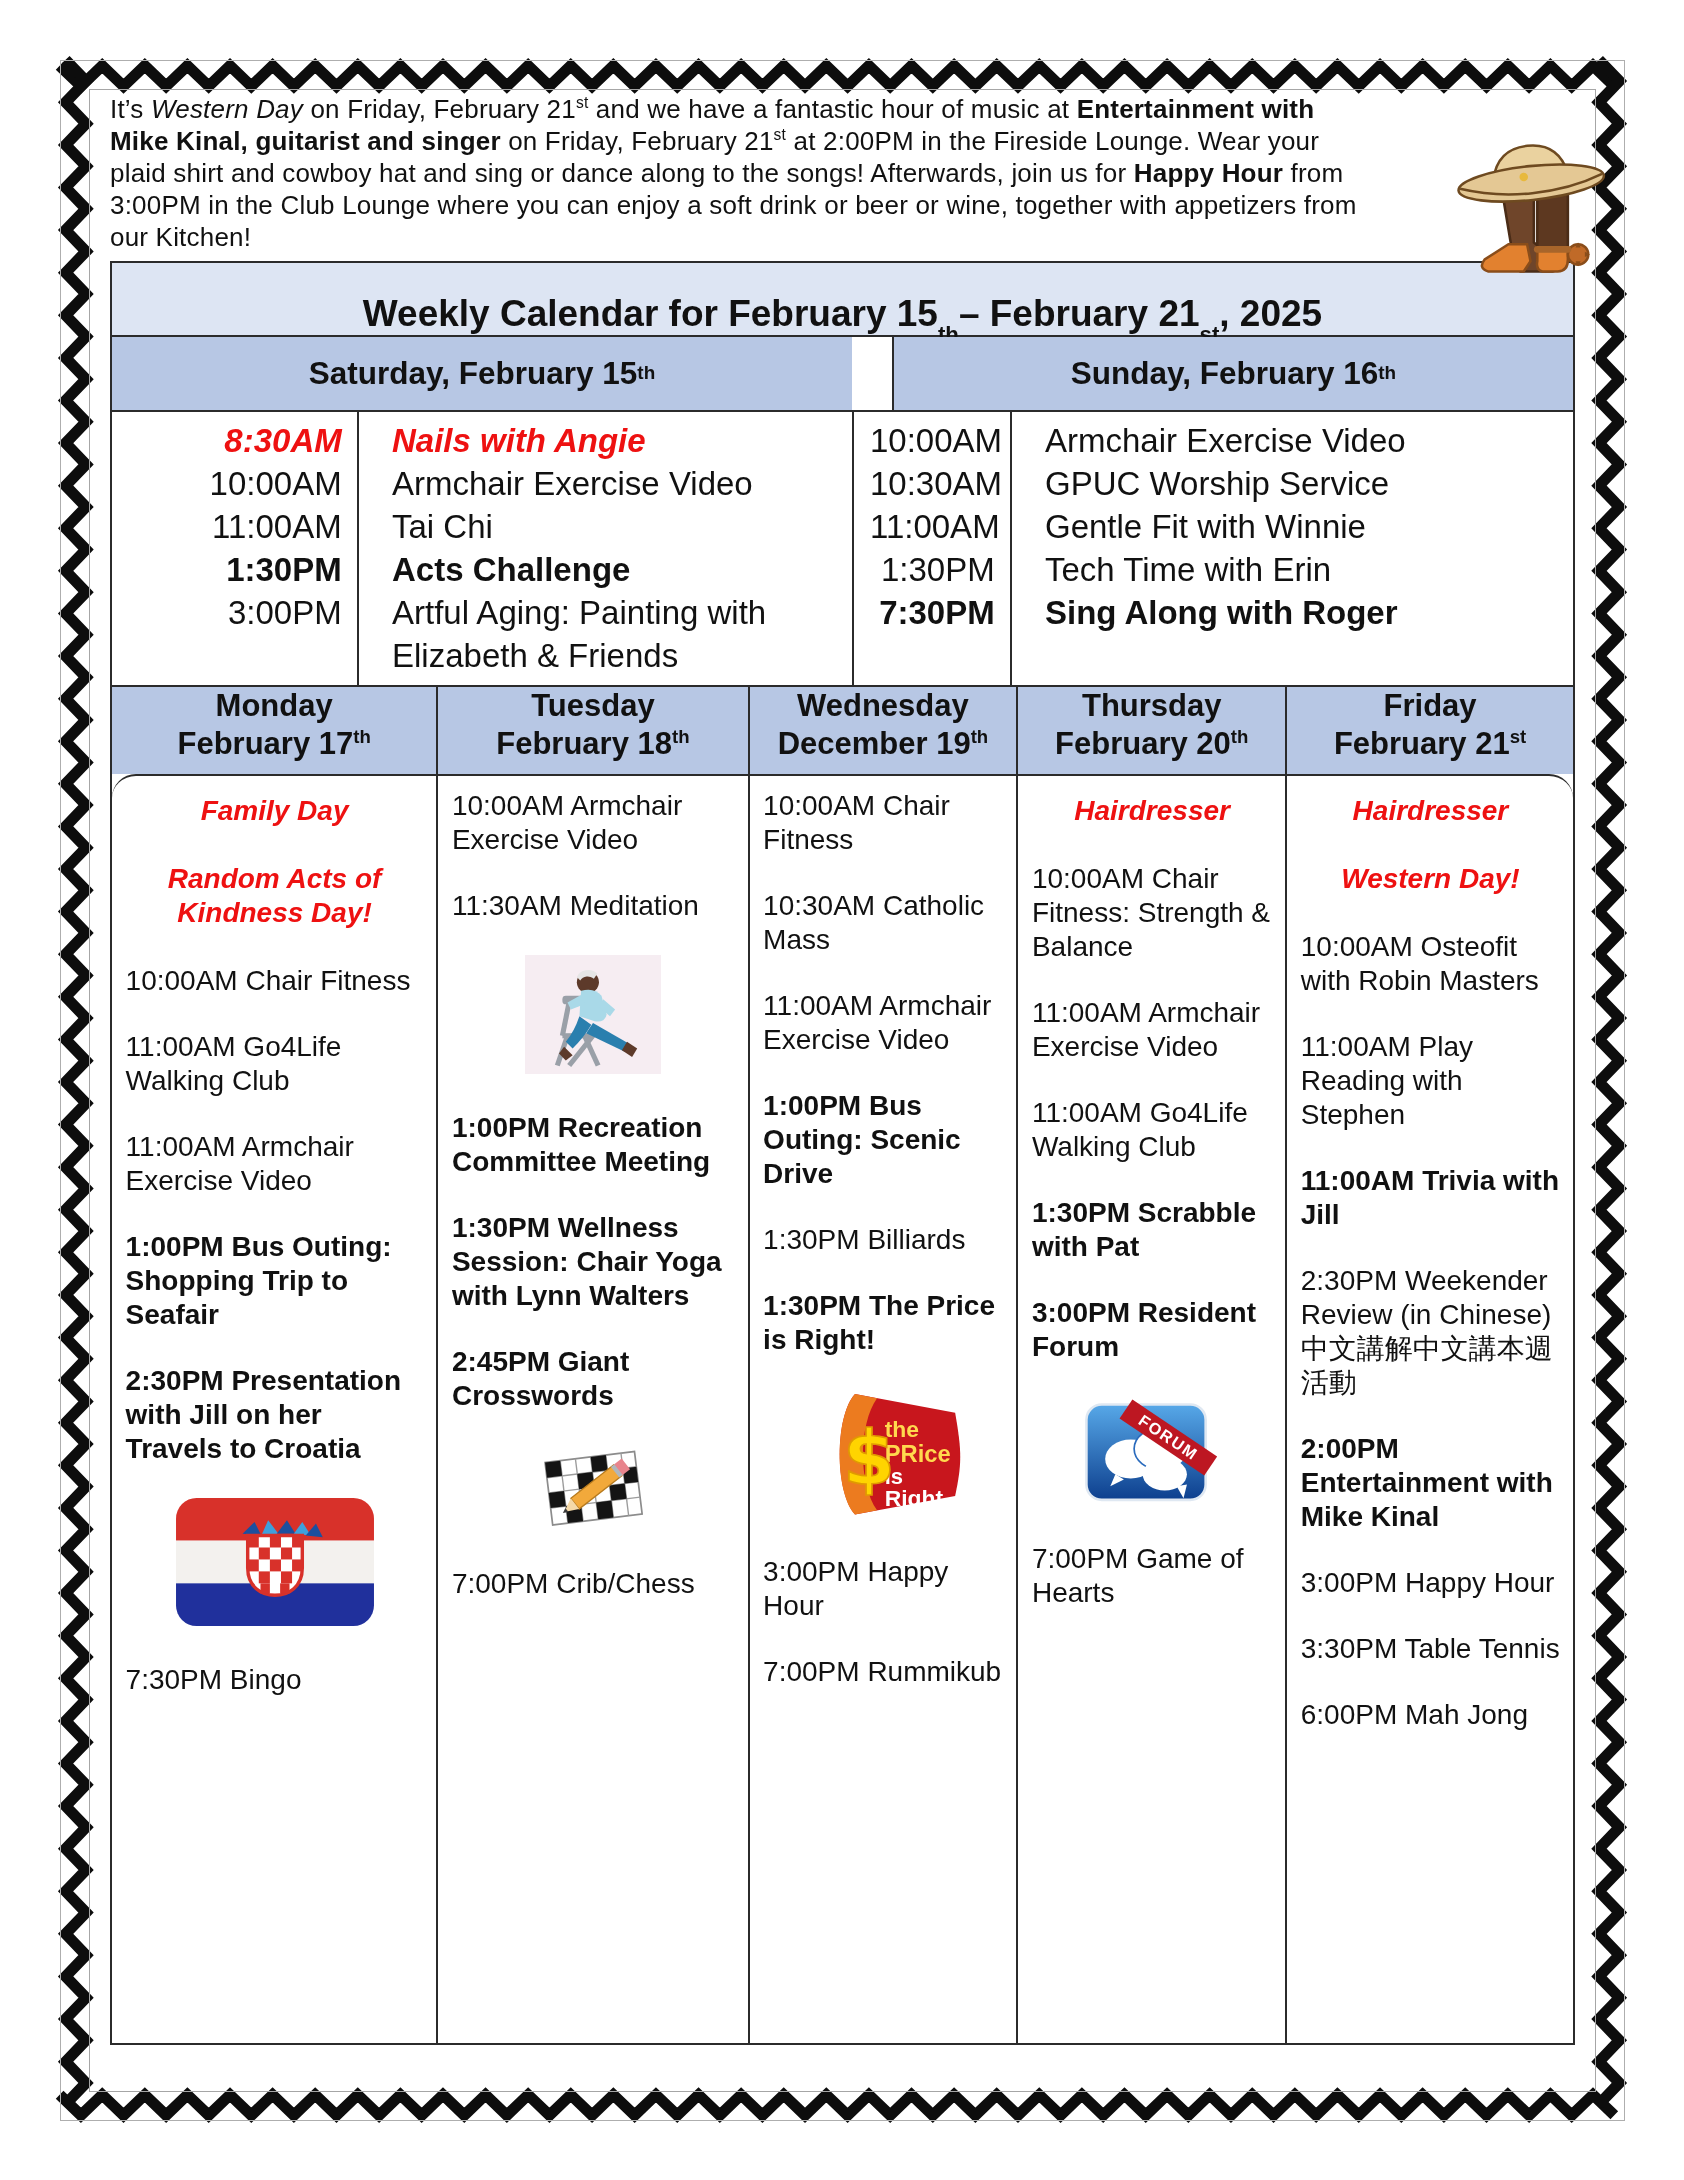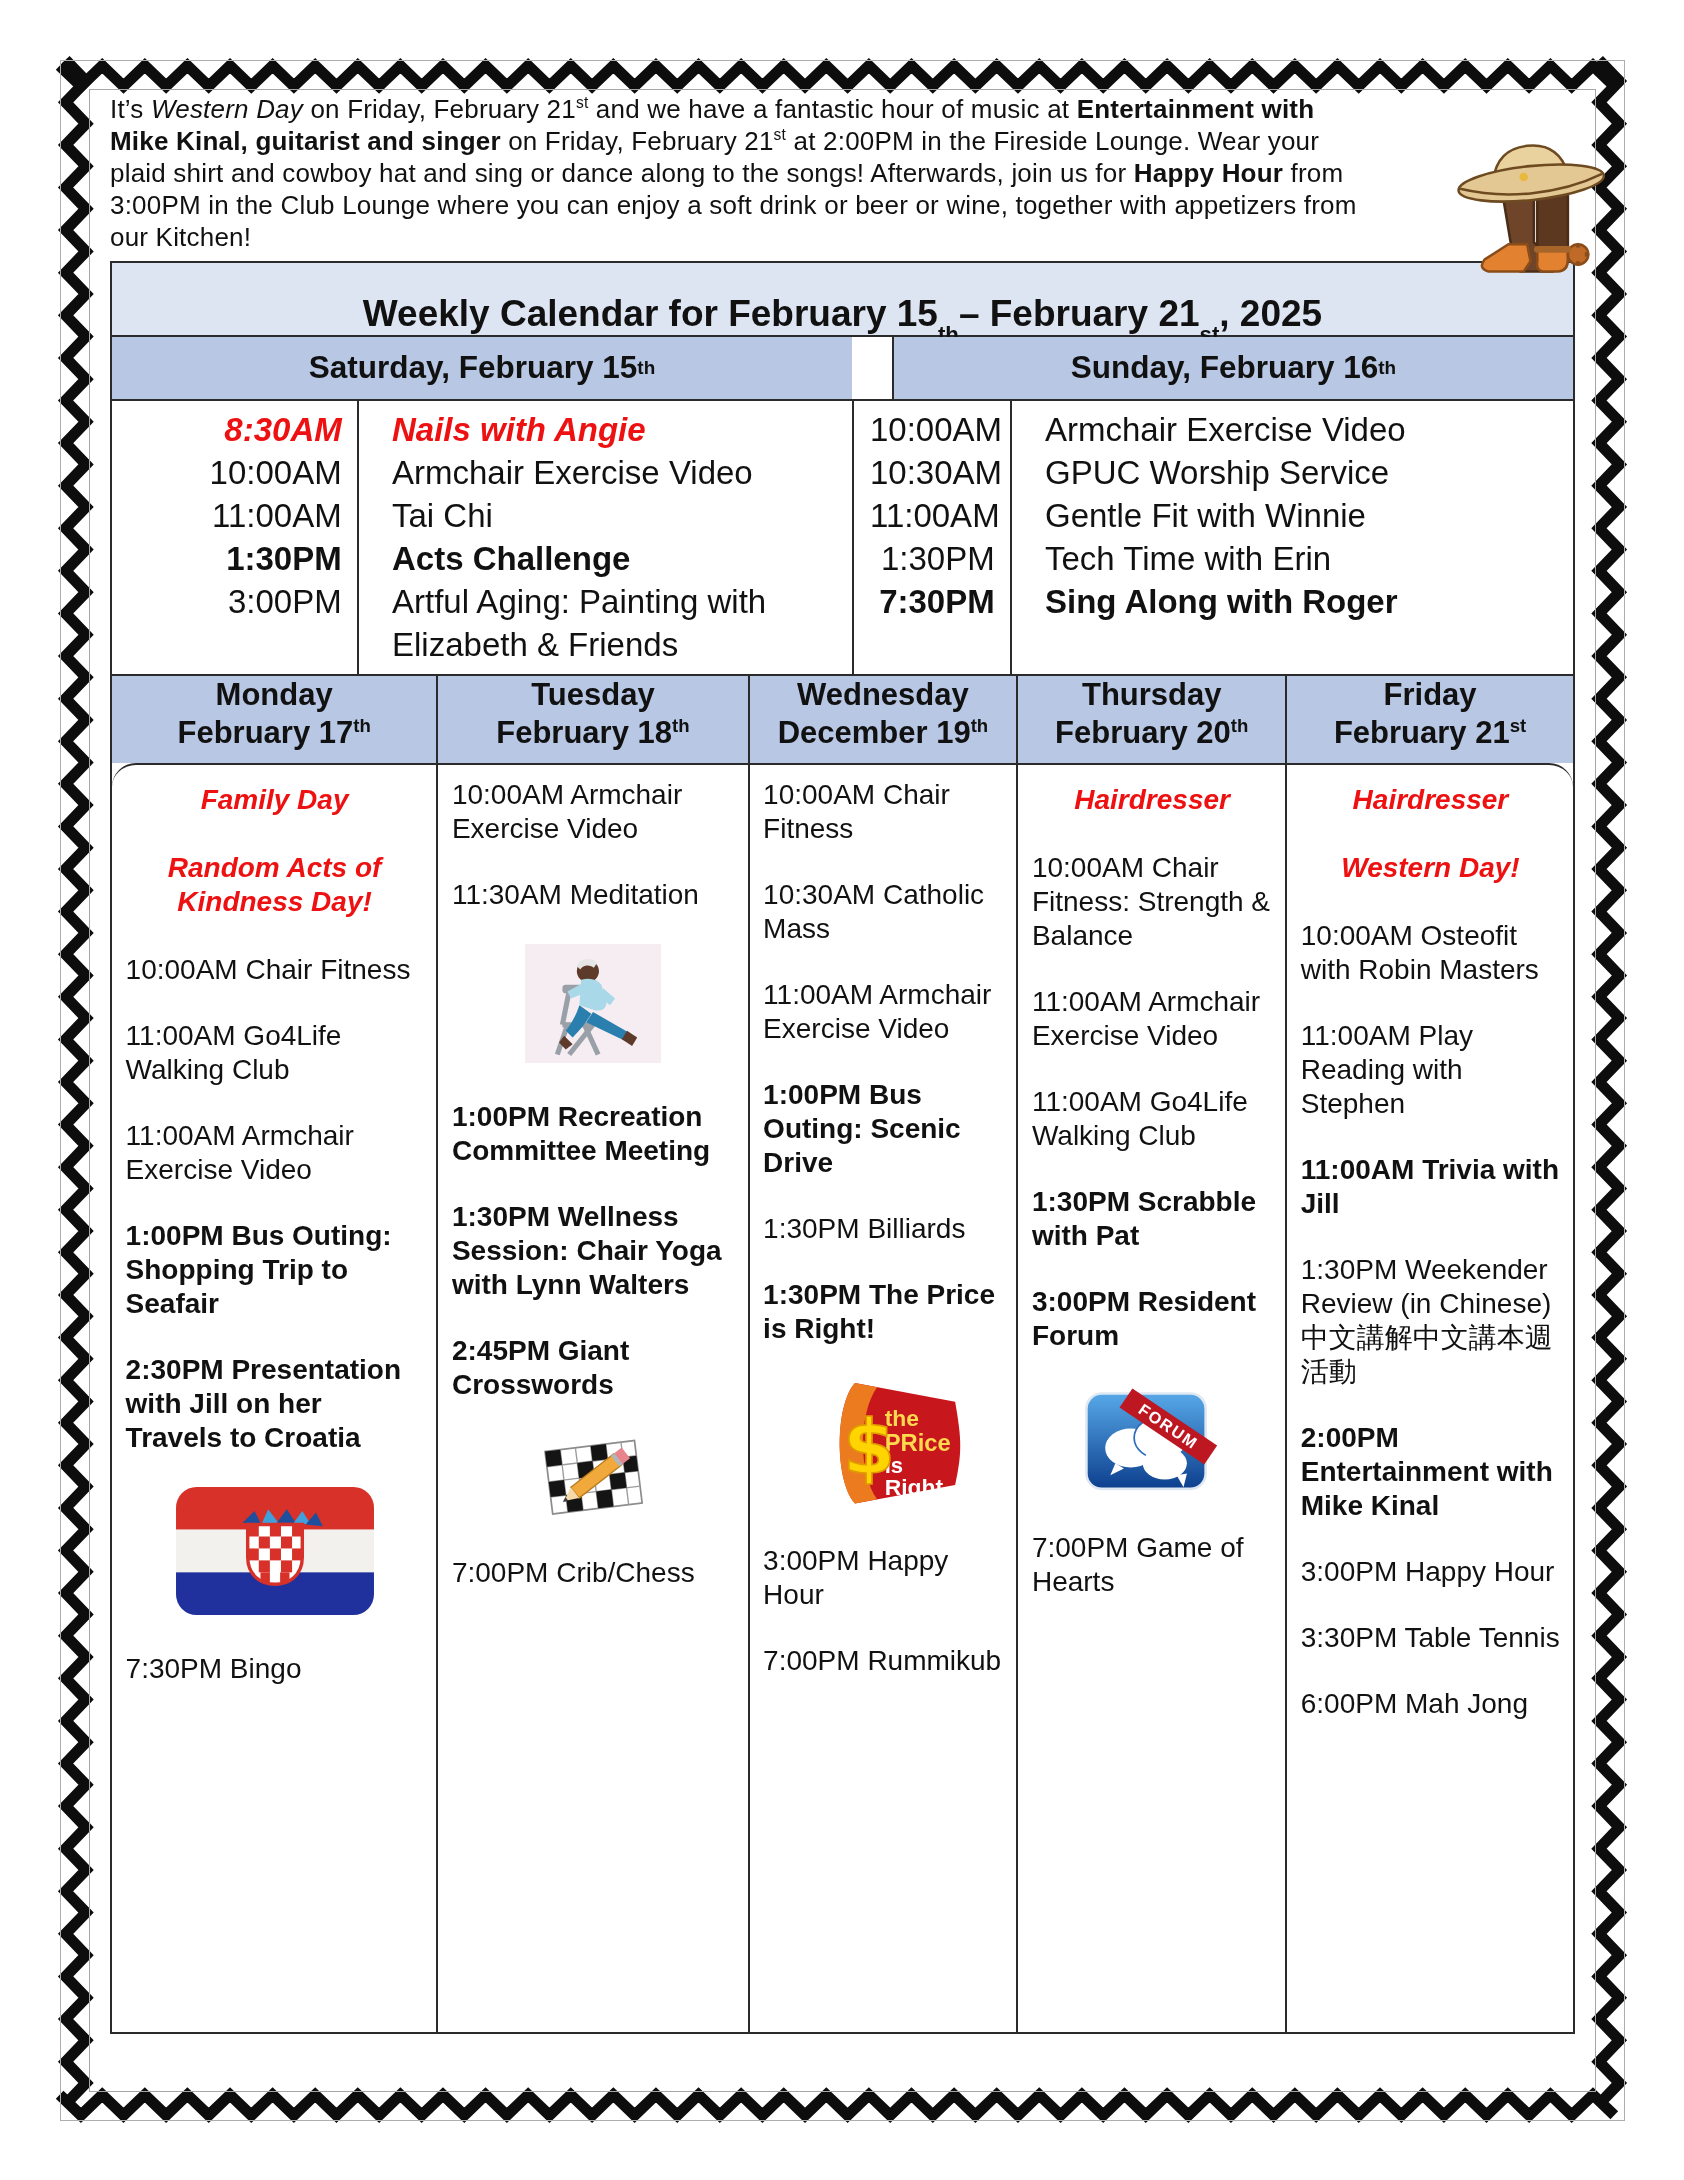--- a/index.html
+++ b/index.html
@@ -27,21 +27,21 @@
   .cowboy{position:absolute;right:-44px;top:34px;}
   
   .cal{margin-top:7.7px;border:2.6px solid var(--line);}
   .cal-title{
     background:var(--title-band);height:72px;display:flex;align-items:flex-end;justify-content:center;
     font-size:37px;font-weight:bold;
   }
   .row-we-head,.row-we-body{display:grid;grid-template-columns:50.65% 49.35%;}
   .row-we-head{border-top:2.6px solid var(--line);}
   .we-head{
-    background:var(--day-band);height:62px;display:flex;align-items:center;justify-content:center;
+    background:var(--day-band);height:73px;display:flex;align-items:center;justify-content:center;
     font-size:31.5px;font-weight:bold;
   }
   .we-head + .we-head{border-left:2.6px solid var(--line);margin-left:40px;}
   .row-we-body{border-top:2.6px solid var(--line);min-height:227px;}
   .we-cell{display:grid;}
   .we-cell.sat{grid-template-columns:247px 1fr;}
   .we-cell.sun{grid-template-columns:158px 1fr;border-left:2.6px solid var(--line);}
   .we-times{border-right:2.1px solid var(--line);text-align:right;padding:7.7px 15.3px 7.7px 0;}
   .we-acts{padding:7.7px 0 7.7px 17px;}
   .we-times > div,.we-acts > div{font-size:33px;line-height:43px;padding-left:16px;}
@@ -335,21 +335,21 @@
     </g>
   </svg></div>
             <div class="event">7:00PM Game of Hearts</div>
           </div>
           <div class="wd-cell">
             <div class="note">Hairdresser</div>
             <div class="note">Western Day!</div>
             <div class="event">10:00AM Osteofit with Robin Masters</div>
             <div class="event">11:00AM Play Reading with Stephen</div>
             <div class="event bold">11:00AM Trivia with Jill</div>
-            <div class="event">1:30PM Weekender Review (in Chinese)
+            <div class="event">2:30PM Weekender Review (in Chinese)
 中文講解中文講本週活動</div>
             <div class="event bold">2:00PM Entertainment with Mike Kinal</div>
             <div class="event">3:00PM Happy Hour</div>
             <div class="event">3:30PM Table Tennis</div>
             <div class="event">6:00PM Mah Jong</div>
           </div>
         </div>
 
     </div>
   </div>

